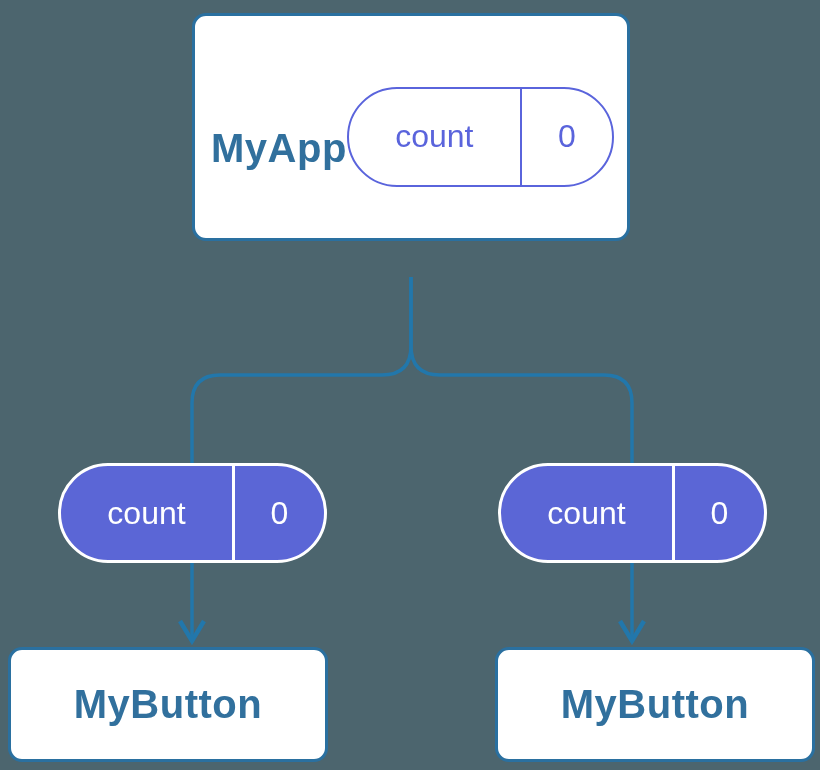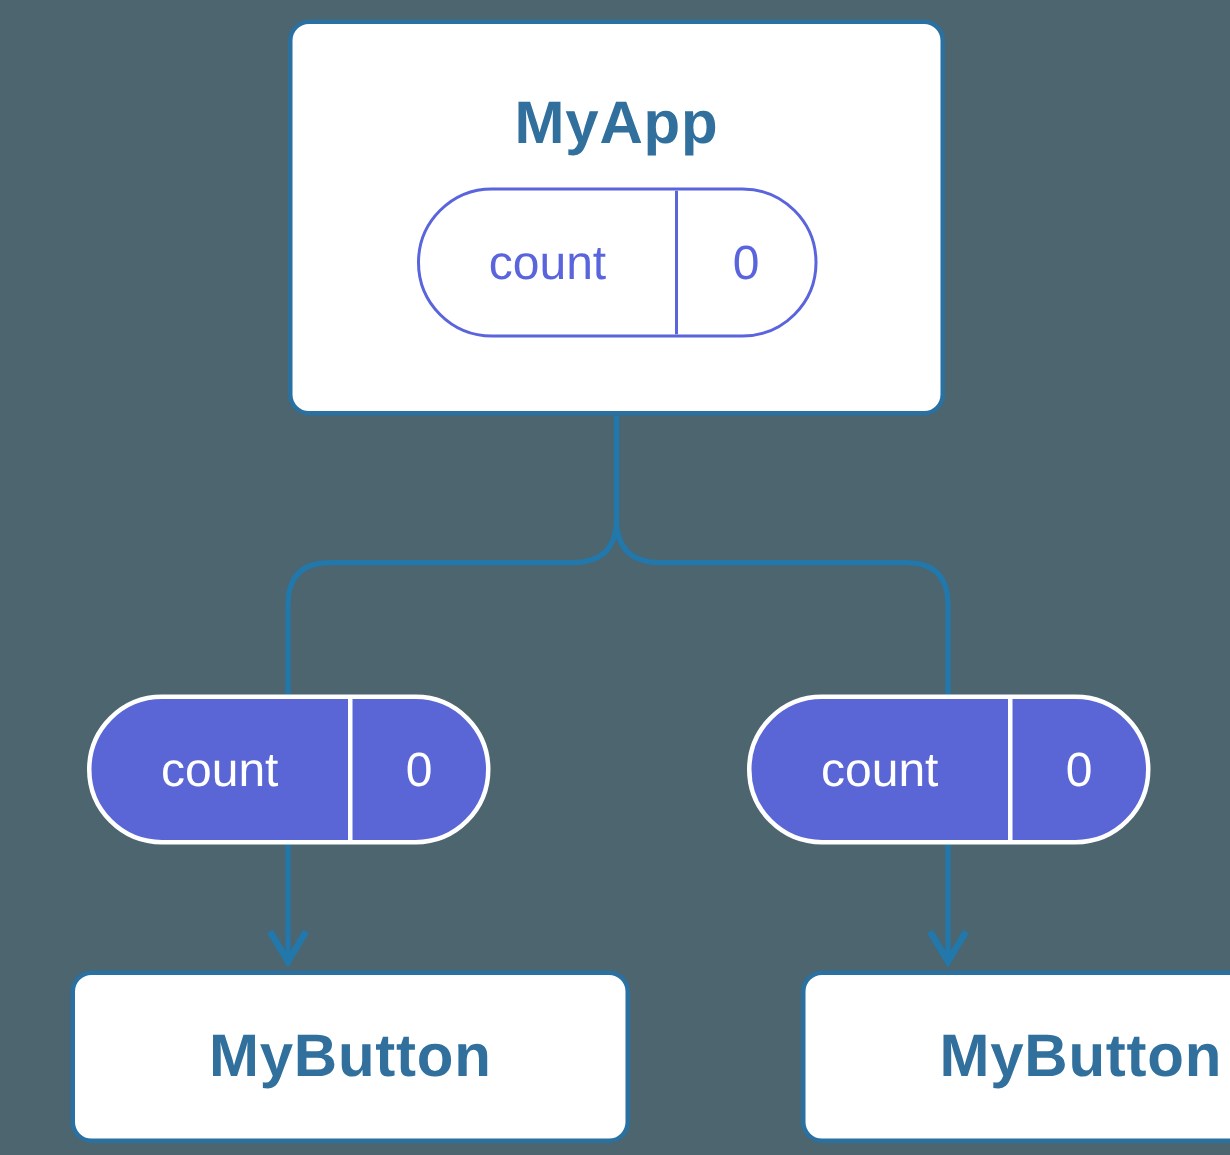--- a/index.html
+++ b/index.html
@@ -40,24 +40,25 @@
   }
   .node {
     position: absolute;
     background: var(--box-bg, #fff);
     border: 3px solid var(--box-border, #2A70A0);
     border-radius: 14px;
     z-index: 1;
   }
   .node-myapp {
     left: 192px; top: 13px;
-    width: 438px; height: 264px;
+    width: 438px; height: 228px;
     display: flex;
-    flex-direction: column;
+    flex-direction: row;
     align-items: center;
+    padding-left: 16px;
   }
   .node-title {
     margin-top: 42px;
     font-size: 40px;
     font-weight: 700;
     line-height: 1.2;
     color: var(--title-text, #31709D);
     letter-spacing: 0.5px;
   }
   .pill {
@@ -91,29 +92,28 @@
     position: absolute;
     width: 269px; height: 100px;
     background: var(--purple-fill, #5B66D6);
     border: 3px solid var(--pill-text-light, #fff);
     color: var(--pill-text-light, #fff);
   }
   .pill-solid .pill-value { border-left: 3px solid var(--pill-text-light, #fff); }
   .pill-left { left: 58px; top: 463px; }
   .pill-right { left: 498px; top: 463px; }
   .node-button {
-    width: 373px; height: 115px;
+    width: 320px; height: 115px;
     display: flex;
     align-items: center;
     justify-content: center;
     font-size: 40px;
     font-weight: 700;
     color: var(--title-text, #31709D);
     letter-spacing: 0.5px;
-    margin-left: 39px;
   }
   .button-left  { left: 8px;   top: 647px; }
   .button-right { left: 495px; top: 647px; }
 </style>
 </head>
 <body>
 
 <div class="stage">
 
   <svg class="connector" width="820" height="770" viewBox="0 0 820 770">

